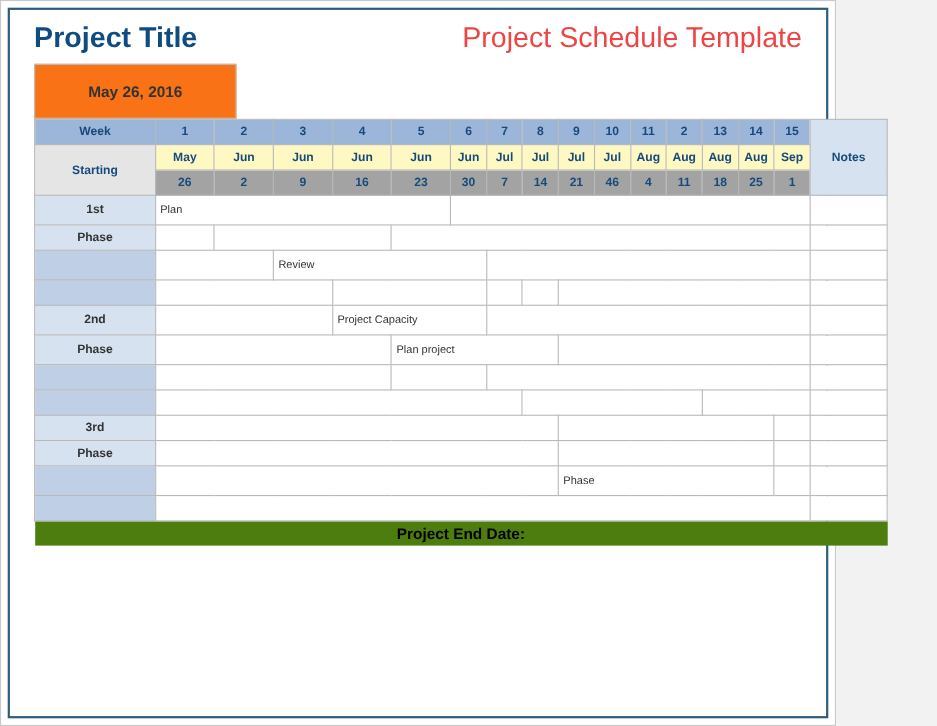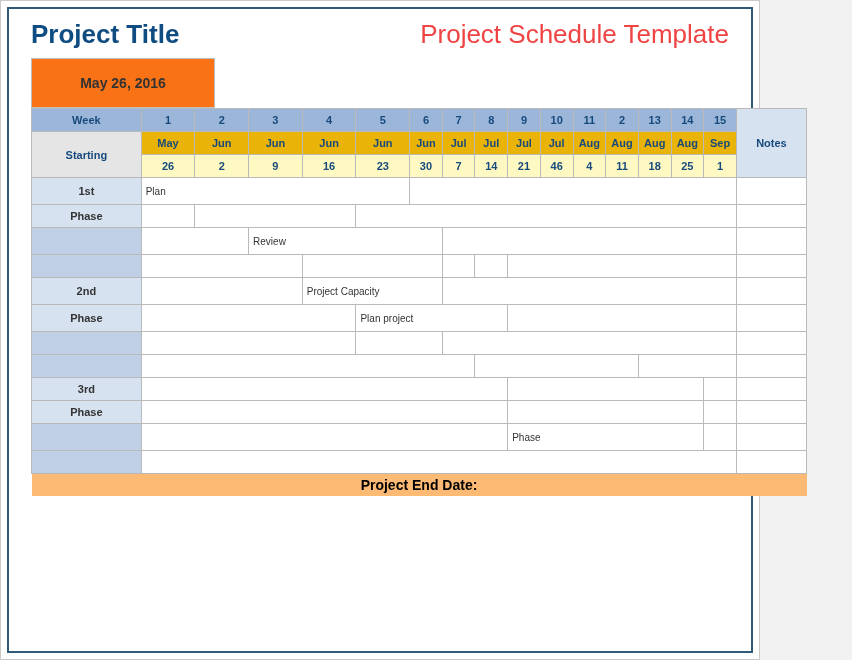--- a/index.html
+++ b/index.html
@@ -32,32 +32,32 @@
     font-size:11px;color:#2f4f75;
   }
   table.gantt td,table.gantt th{border:1px solid #b9b9b9;padding:0;height:22px;}
   col.lbl{width:94px;}
   col.wide{width:46px;}
   col.slim{width:28px;}
   col.notes{width:60px;}
 
   th.head{background:#9cb6d9;font-weight:bold;color:#174a7c;margin-top:21px;}
   .starting-hdr{background:#e5e5e5;color:#174a7c;font-weight:bold;}
-  td.month{background:#eab308;color:#174a7c;text-align:center;font-weight:bold;border-bottom:1px dashed #7a99c2;}
-  td.day{background:#fef9c3;color:#174a7c;text-align:center;font-weight:bold;}
+  td.month{background:#fef9c3;color:#174a7c;text-align:center;font-weight:bold;border-bottom:1px dashed #7a99c2;}
+  td.day{background:#a3a3a3;color:#174a7c;text-align:center;font-weight:bold;}
   td.side{background:#d7e2f0;text-align:center;font-weight:bold;color:#333;margin-top:42px;}
   td.side-empty{background:#bfd0e6;}
   td.cell{background:#fff;}
   td.cell.lbl{text-align:left;padding:2px 4px;color:#333;font-size:10px;}
   .bar-blue{background:#b9cce6;}
   .bar-gray{background:#bfbfbf;}
   .bar-gray-lt{background:#d4d4d4;}
   .bar-teal{background:#c1d8e6;}
   .notes-hdr{background:#d7e2f0;color:#174a7c;font-weight:bold;text-align:center;}
-  .end-row td{background:#fdba74;text-align:center;font-weight:bold;color:#000;font-size:14px;height:22px;padding-top:2px;}
+  .end-row td{background:#4d7c0f;text-align:center;font-weight:bold;color:#000;font-size:14px;height:22px;padding-top:2px;}
 </style>
 </head>
 <body>
 
 <div class="page">
  <div class="sheet">
 
   <div class="title-row">
     <div class="project-title">Project Title</div>
     <div class="tpl-title">Project Schedule Template</div>

